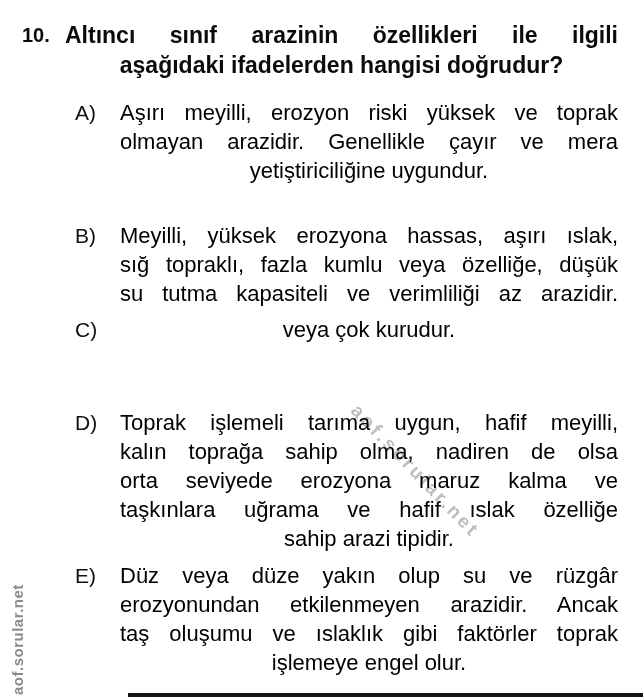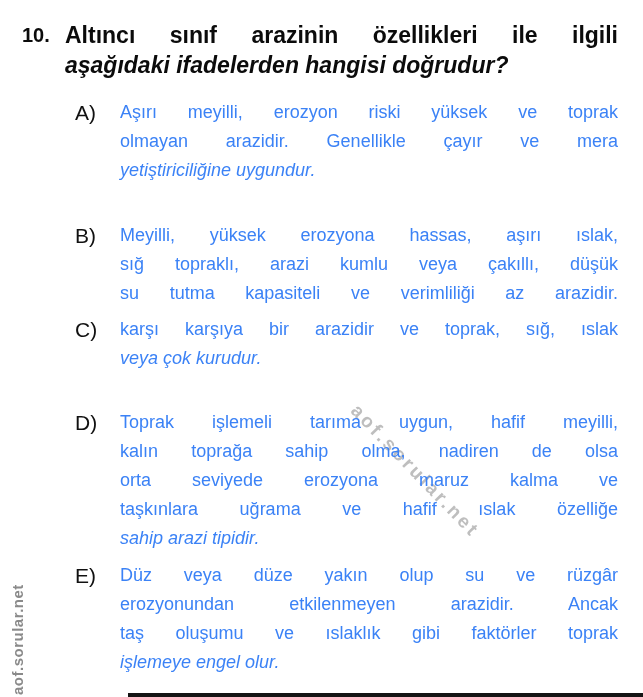--- a/index.html
+++ b/index.html
@@ -47,26 +47,26 @@
     position: absolute;
     left: 0;
     top: 0;
     font-size: 21px;
     line-height: 29px;
     color: #111;
   }
   .opt-lines {
     margin-left: 45px; 
     width: 498px;
-    font-size: 18px;
+    font-size: 22px;
     line-height: 29px;
-    color: #3b82f6;
+    color: #000000;
   }
   .jline { text-align: justify; text-align-last: justify; }
-  .lline { text-align: left; font-style: italic; }
+  .lline { text-align: center; }
   .opt-a { top: 98px;  }
   .opt-b { top: 221px; }
   .opt-c { top: 315px; }
   .opt-d { top: 408px; }
   .opt-e { top: 561px; }
   
   .wm-left {
     position: absolute;
     left: 9px;
     top: 695px;
@@ -123,29 +123,28 @@
       <div class="jline">Aşırı meyilli, erozyon riski yüksek ve toprak</div>
       <div class="jline">olmayan arazidir. Genellikle çayır ve mera</div>
       <div class="lline">yetiştiriciliğine uygundur.</div>
     </div>
   </div>
 
   <div class="option opt-b">
     <span class="opt-letter">B)</span>
     <div class="opt-lines">
       <div class="jline">Meyilli, yüksek erozyona hassas, aşırı ıslak,</div>
-      <div class="jline">sığ topraklı, arazi kumlu veya çakıllı, düşük</div>
+      <div class="jline">sığ topraklı, fazla kumlu veya özelliğe, düşük</div>
       <div class="jline">su tutma kapasiteli ve verimliliği az arazidir.</div>
     </div>
   </div>
 
   <div class="option opt-c">
     <span class="opt-letter">C)</span>
     <div class="opt-lines">
-      <div class="jline">karşı karşıya bir arazidir ve toprak, sığ, ıslak</div>
       <div class="lline">veya çok kurudur.</div>
     </div>
   </div>
 
   <div class="option opt-d">
     <span class="opt-letter">D)</span>
     <div class="opt-lines">
       <div class="jline">Toprak işlemeli tarıma uygun, hafif meyilli,</div>
       <div class="jline">kalın toprağa sahip olma, nadiren de olsa</div>
       <div class="jline">orta seviyede erozyona maruz kalma ve</div>

